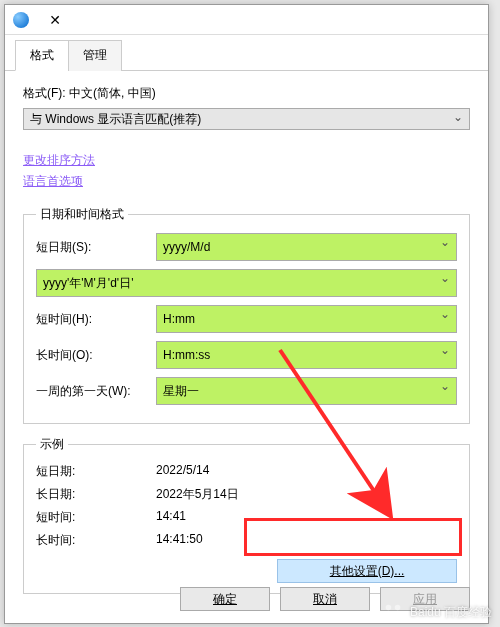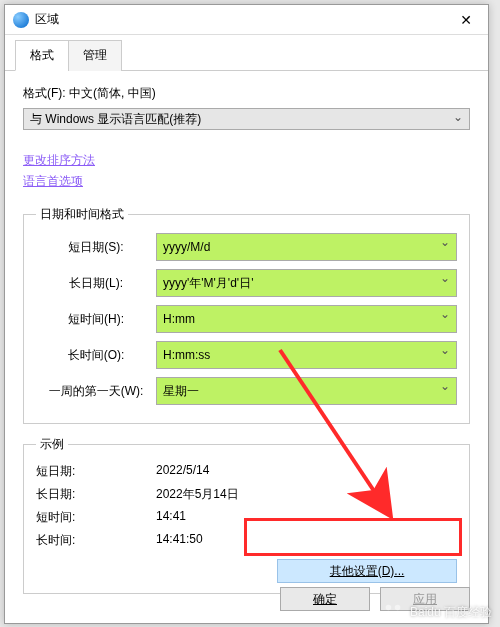--- a/index.html
+++ b/index.html
@@ -7,21 +7,21 @@
   .dialog { position: absolute; left: 4px; top: 4px; width: 485px; height: 620px; background: #fff; border: 1px solid #999; box-shadow: 0 0 8px rgba(0,0,0,0.2); }
   .titlebar { height: 30px; display: flex; align-items: center; padding: 0 2px 0 8px; border-bottom: 1px solid #ddd; }
   .titlebar .icon { width: 16px; height: 16px; border-radius: 50%; background: radial-gradient(circle at 30% 30%, #8cf, #06c); margin-right: 6px; }
   .titlebar .title { flex: 1; }
   .titlebar .close { width: 40px; height: 28px; display: flex; align-items: center; justify-content: center; font-size: 14px; cursor: default; }
   .tabs { display: flex; padding: 4px 10px 0; border-bottom: 1px solid #ccc; }
   .tab { padding: 6px 14px; border: 1px solid #ccc; border-bottom: none; margin-right: -1px; background: #f4f4f4; position: relative; top: 1px; }
   .tab.active { background: #fff; border-bottom: 1px solid #fff; }
   .content { padding: 14px 18px; }
   .row { display: flex; align-items: center; margin-bottom: 8px; }
-  .label { width: 120px; text-align: center; }
+  .label { width: 120px; }
   .select { flex: 1; height: 28px; border: 1px solid #aaa; background: #bef264; display: flex; align-items: center; padding: 0 6px; position: relative; }
   .select::after { content: "⌄"; position: absolute; right: 6px; top: 1px; font-size: 12px; color: #555; }
   .fullselect { width: 100%; height: 22px; border: 1px solid #aaa; background: #e6e6e6; display: flex; align-items: center; padding: 0 6px; position: relative; margin-bottom: 22px; }
   .fullselect::after { content: "⌄"; position: absolute; right: 6px; top: 1px; font-size: 12px; color: #555; }
   .link { color: #8b5cf6; text-decoration: underline; margin-bottom: 4px; display: inline-block; }
   fieldset { border: 1px solid #ccc; padding: 10px 12px; margin-top: 12px; }
   legend { padding: 0 4px; margin-top: 11px; }
   .ex-row { display: flex; margin-bottom: 6px; }
   .ex-label { width: 120px; }
   .btn { height: 24px; padding: 0 18px; border: 1px solid #aaa; background: #e9e9e9; display: inline-flex; align-items: center; justify-content: center; text-decoration: underline; }
@@ -33,21 +33,20 @@
   .arrow-svg { position: absolute; pointer-events: none; }
   .watermark { position: absolute; right: 8px; bottom: 4px; color: rgba(255,255,255,0.85); font-size: 16px; text-shadow: 0 0 3px rgba(0,0,0,0.4); display: flex; align-items: center; gap: 6px; }
   .watermark .paw { width: 22px; height: 22px; opacity: 0.7; }
 </style>
 </head>
 <body>
 
 <div class="dialog">
   <div class="titlebar">
     <div class="icon"></div>
-    <div class="title">区域</div>
     <div class="close">✕</div>
   </div>
 
   <div class="tabs">
     <div class="tab active">格式</div>
     <div class="tab">管理</div>
   </div>
 
   <div class="content">
     <div style="margin-bottom:6px">格式(F): 中文(简体, 中国)</div>
@@ -60,21 +59,20 @@
 
     <fieldset>
       <legend>日期和时间格式</legend>
       <div class="row">
         <div class="label">短日期(S):</div>
         <div class="select">
             <span>yyyy/M/d</span>
           </div>
       </div>
       <div class="row">
-        <div class="label">长日期(L):</div>
         <div class="select">
             <span>yyyy'年'M'月'd'日'</span>
           </div>
       </div>
       <div class="row">
         <div class="label">短时间(H):</div>
         <div class="select">
             <span>H:mm</span>
           </div>
       </div>
@@ -111,20 +109,21 @@
           <div>14:41:50</div>
         </div>
       <div class="btn-row-right">
         <div class="btn highlight" style="width:180px">其他设置(D)...</div>
       </div>
     </fieldset>
   </div>
 
   <div class="dialog-buttons">
     <div class="btn">确定</div>
+    <div class="btn">取消</div>
     <div class="btn" style="color:#999">应用</div>
   </div>
 </div>
 
 <div class="red-box" style="left:244px; top:518px; width:218px; height:38px;"></div>
 
 <svg class="arrow-svg" style="left:270px; top:340px; width:130px; height:180px;">
   <defs>
     <marker id="ah" markerWidth="12" markerHeight="12" refX="6" refY="6" orient="auto">
       <path d="M0,0 L12,6 L0,12 L3,6 Z" fill="#ff2a2a"></path>

